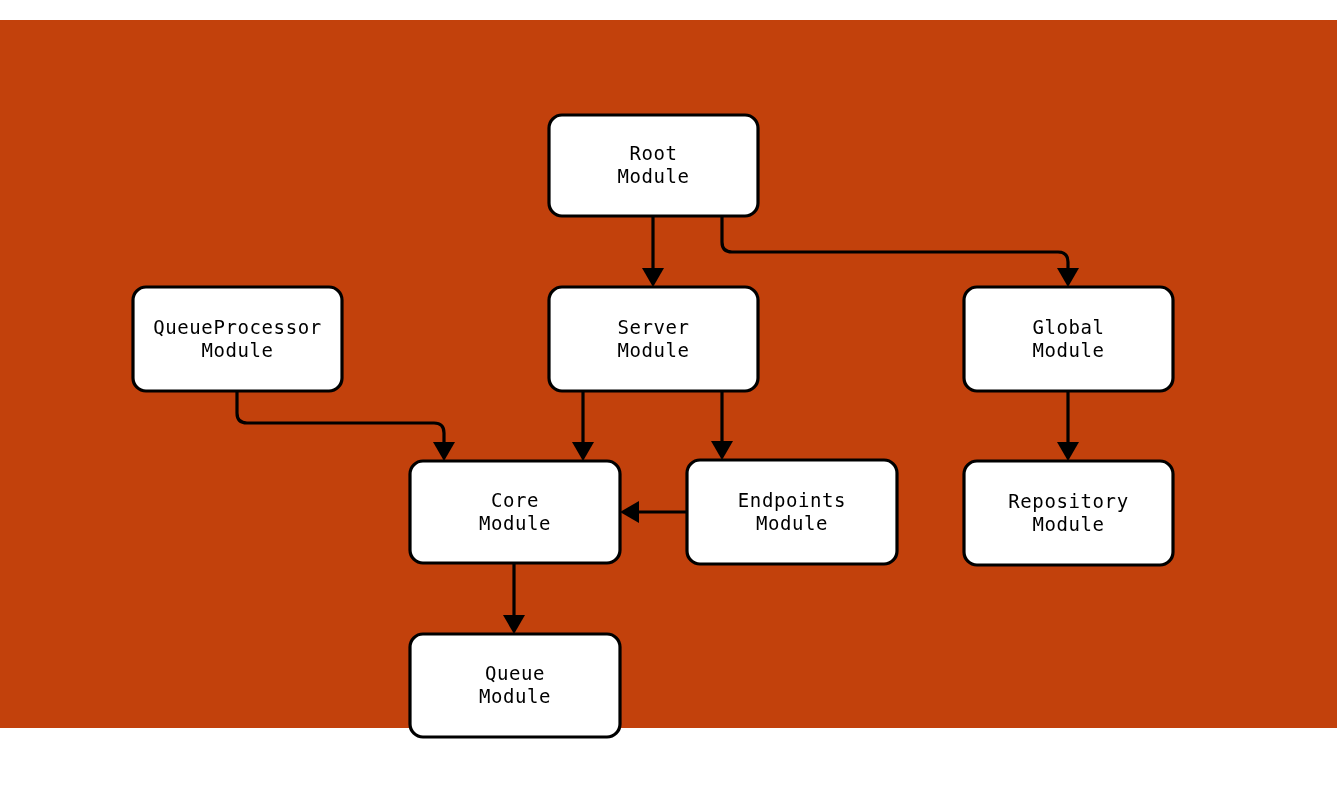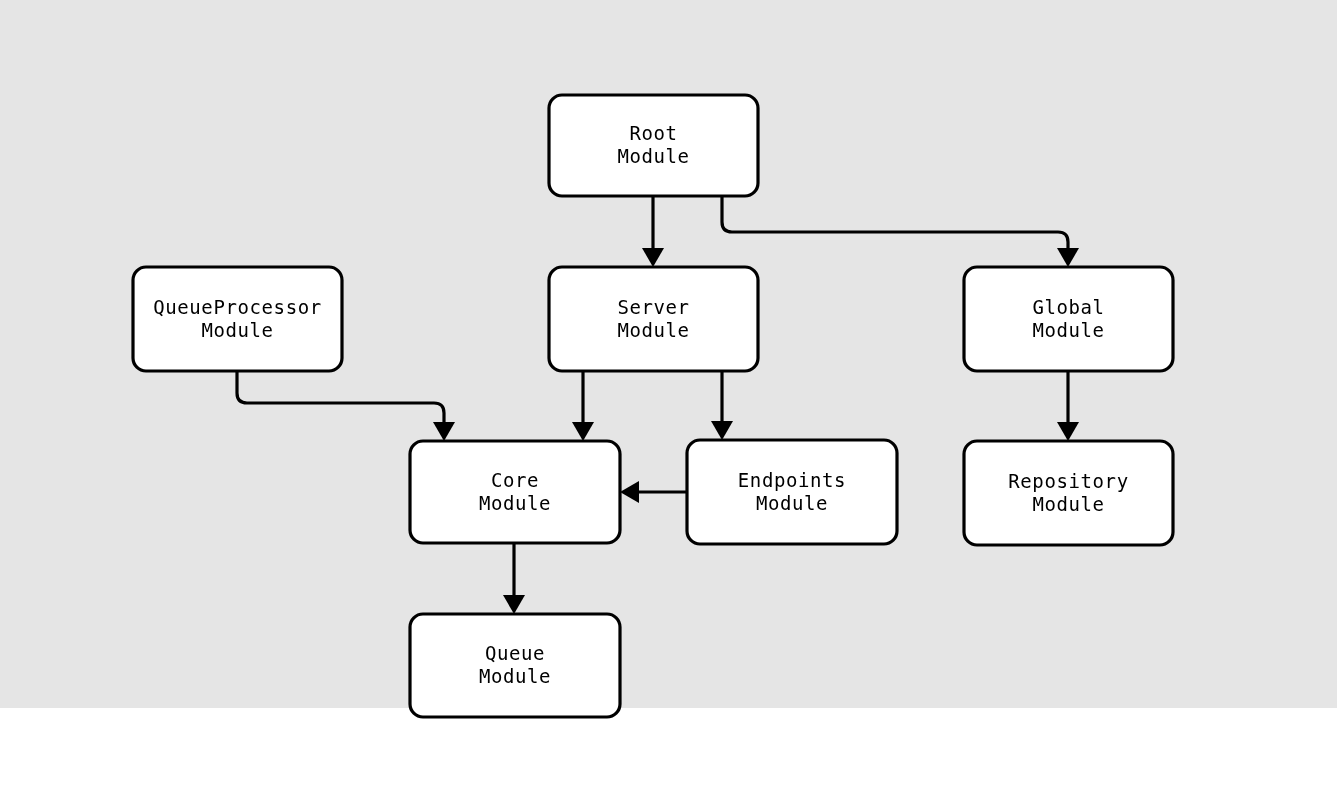--- a/index.html
+++ b/index.html
@@ -10,21 +10,22 @@
   body {
     width: 1337px;
     height: 809px;
     font-family: "DejaVu Sans Mono", "Liberation Mono", monospace;
     overflow: hidden;
   }
   #diagram-root {
     position: relative;
     width: 1337px;
     height: 708px;
-    background: #e5e5e5;
+    background: #c2410c;
+    margin-top: 20px;
   }
   svg.diagram {
     display: block;
     width: 1337px;
     height: 809px;
   }
   .node-rect {
     fill: #ffffff;
     stroke: #000000;
     stroke-width: 3.2;

